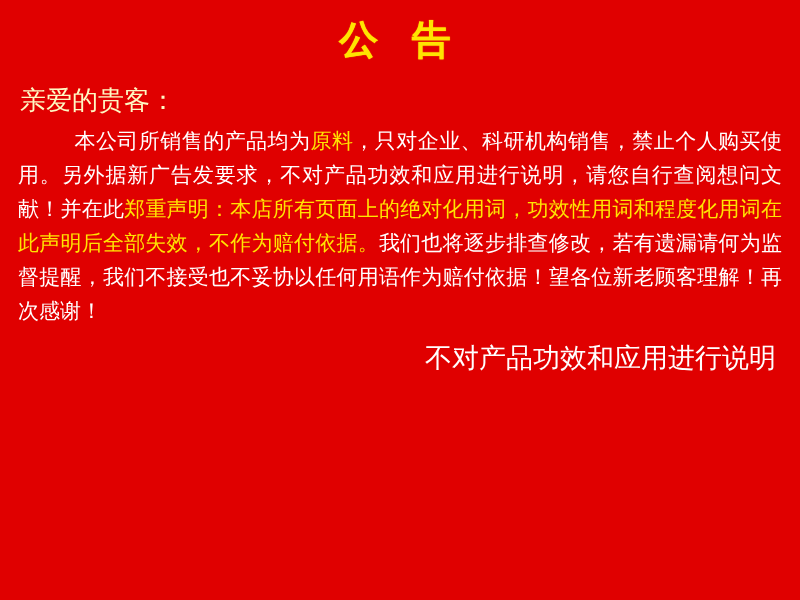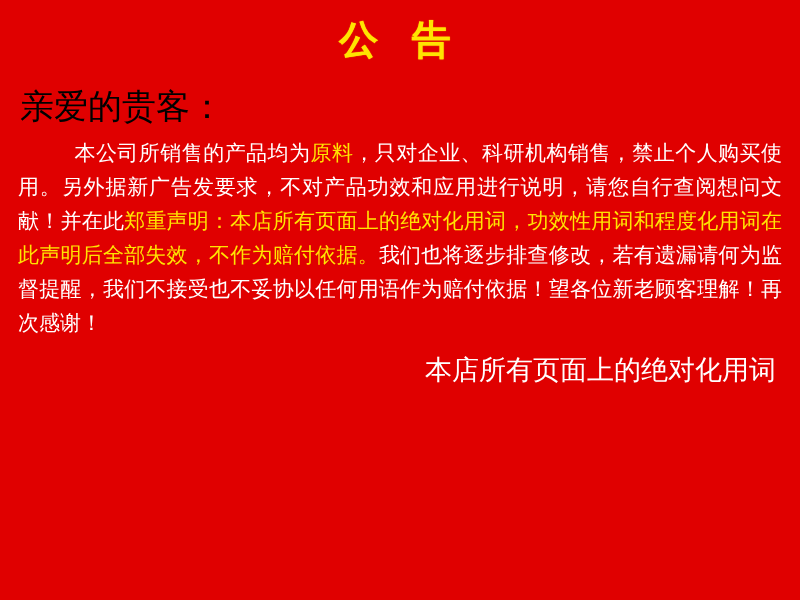--- a/index.html
+++ b/index.html
@@ -25,22 +25,22 @@
     text-align: center;
     color: #ffe400;
     font-size: 39px;
     font-weight: bold;
     letter-spacing: 10px;
     line-height: 1.25;
     margin: 6px 0 12px 0;
     text-shadow: 0 0 1px #ffe400;
   }
   .salutation {
-    color: #000000;
-    font-size: 34px;
+    color: #fef9c3;
+    font-size: 26px;
     line-height: 1.5;
     margin: 16px 0 4px 4px;
   }
   .body-text {
     color: #ffffff;
     font-size: 21px;
     line-height: 1.62;
     margin: 0 2px;
     text-align: justify;
     text-justify: inter-ideograph;
@@ -66,15 +66,15 @@
 <body>
 
 <div class="notice">
 
   <div class="title">公 告</div>
 
   <div class="salutation">亲爱的贵客：</div>
 
   <div class="body-text"><span class="indent"></span><span>本公司所销售的产品均为</span><span class="hl">原料</span><span>，只对企业、科研机构销售，禁止个人购买使用。另外据新广告发要求，不对产品功效和应用进行说明，请您自行查阅想问文献！并在此</span><span class="hl">郑重声明：本店所有页面上的绝对化用词，功效性用词和程度化用词在此声明后全部失效，不作为赔付依据。</span><span>我们也将逐步排查修改，若有遗漏请何为监督提醒，我们不接受也不妥协以任何用语作为赔付依据！望各位新老顾客理解！再次感谢！</span></div>
 
-  <div class="signature">本店所有页面上的绝对化用词</div>
+  <div class="signature">不对产品功效和应用进行说明</div>
 
 </div>
 
 </body></html>

